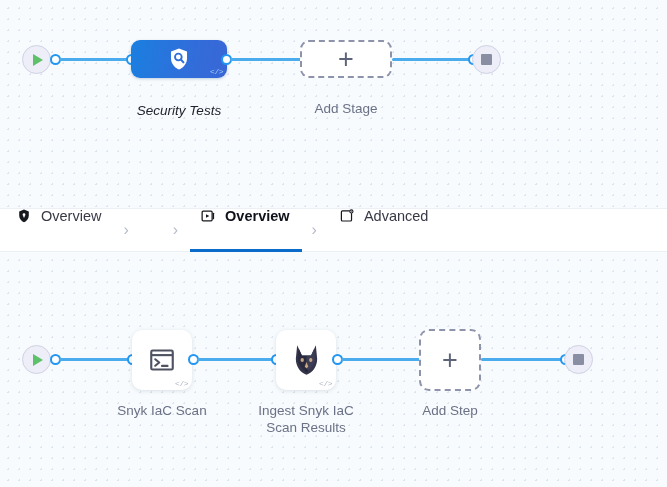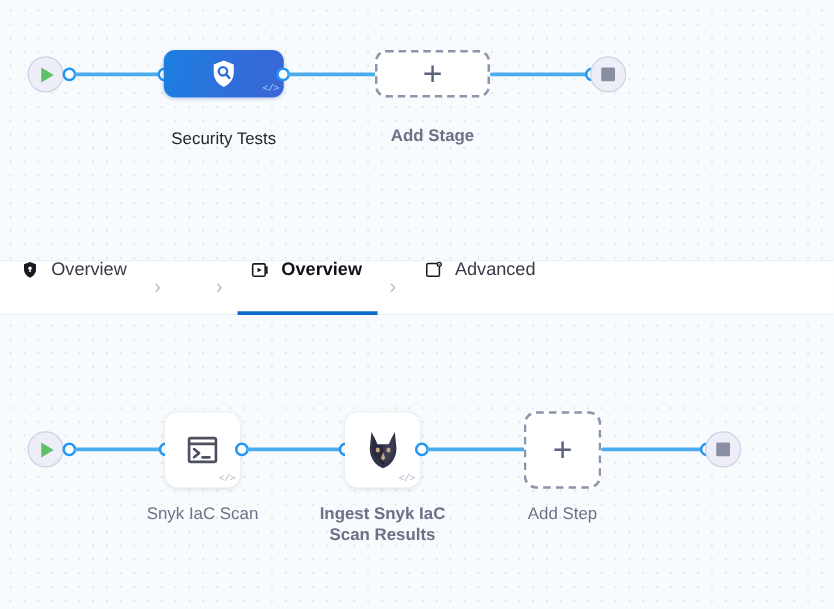--- a/index.html
+++ b/index.html
@@ -108,21 +108,21 @@
     font-size: 8px; font-family: "Liberation Mono", monospace;
     letter-spacing: -.5px;
   }
   .code-badge.on-blue { color: #a7ccf5; }
   .code-badge.on-white { color: #b0b5c4; }
 
   .caption {
     text-align: center; font-size: 13.5px; line-height: 17px;
     color: #6b7186;
   }
-  .caption.strong { color: #22242f; }
+  .caption.strong { color: #22242f; font-style: italic; }
 
   svg { display: block; }
 </style>
 </head>
 <body>
 
 <div id="app">
 
   <div class="canvas" id="stage-canvas">
     <div class="row">
@@ -151,21 +151,21 @@
         <span class="plus">+</span>
       </div>
 
       <div class="edge" style="left:392px; top:58px; width:82px;"></div>
       <div class="dot" style="left:468px; top:54px;"></div>
       <div class="terminal" style="left:472px; top:45px;">
         <div class="stop-sq"></div>
       </div>
 
       <div class="caption strong" style="left:99px; top:102px; width:160px;">Security Tests</div>
-      <div class="caption" style="left:266px; top:100px; width:160px;font-weight:bold;">Add Stage</div>
+      <div class="caption" style="left:266px; top:100px; width:160px;">Add Stage</div>
     </div>
   </div>
 
   <div class="tabbar">
 
     <div class="tab">
       <svg class="tab-icon" viewBox="0 0 24 24">
         <path d="M12 2.4 4.8 5.2v6c0 4.6 3 8.4 7.2 10.1 4.2-1.7 7.2-5.5 7.2-10.1v-6L12 2.4z" fill="#17181f"></path>
         <circle cx="12" cy="10" r="2.1" fill="#ffffff"></circle>
         <path d="M12 10.4l1.5 3.6h-3z" fill="#ffffff"></path>
@@ -243,21 +243,21 @@
       </div>
 
       <div class="edge" style="left:481px; top:106px; width:86px;"></div>
       <div class="dot" style="left:560px; top:102px;"></div>
       <div class="terminal" style="left:564px; top:93px;">
         <div class="stop-sq"></div>
       </div>
 
       <div class="caption" style="left:82px; top:150px; width:160px;">Snyk IaC Scan</div>
 
-      <div class="caption" style="left:226px; top:150px; width:160px;font-weight:bold;">
+      <div class="caption" style="left:226px; top:150px; width:160px;">
         <div>Ingest Snyk IaC</div>
         <div>Scan Results</div>
       </div>
 
       <div class="caption" style="left:370px; top:150px; width:160px;text-align:center;">Add Step</div>
     </div>
   </div>
 
 </div>
 

